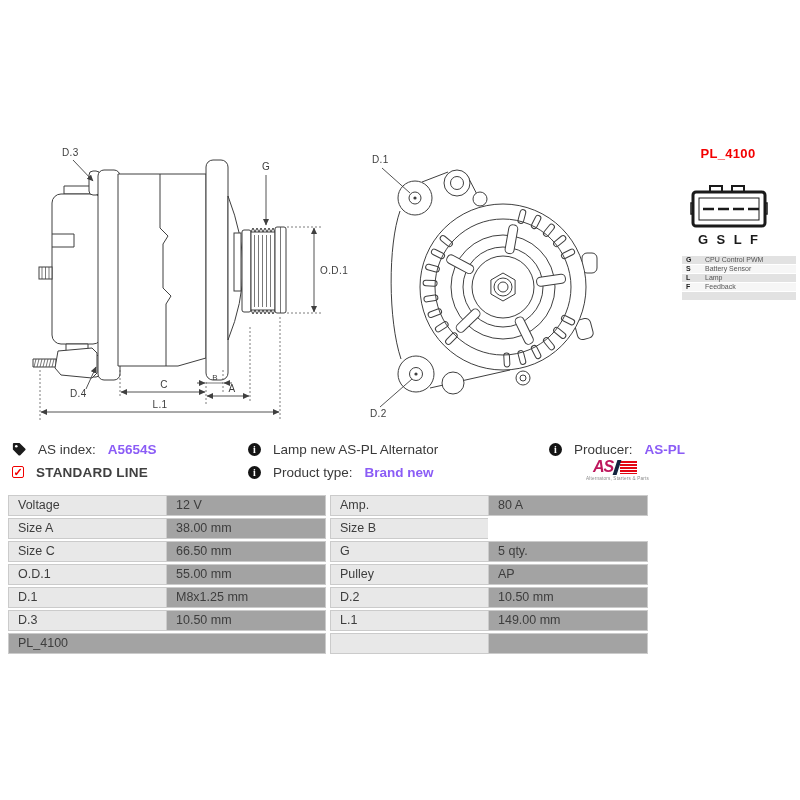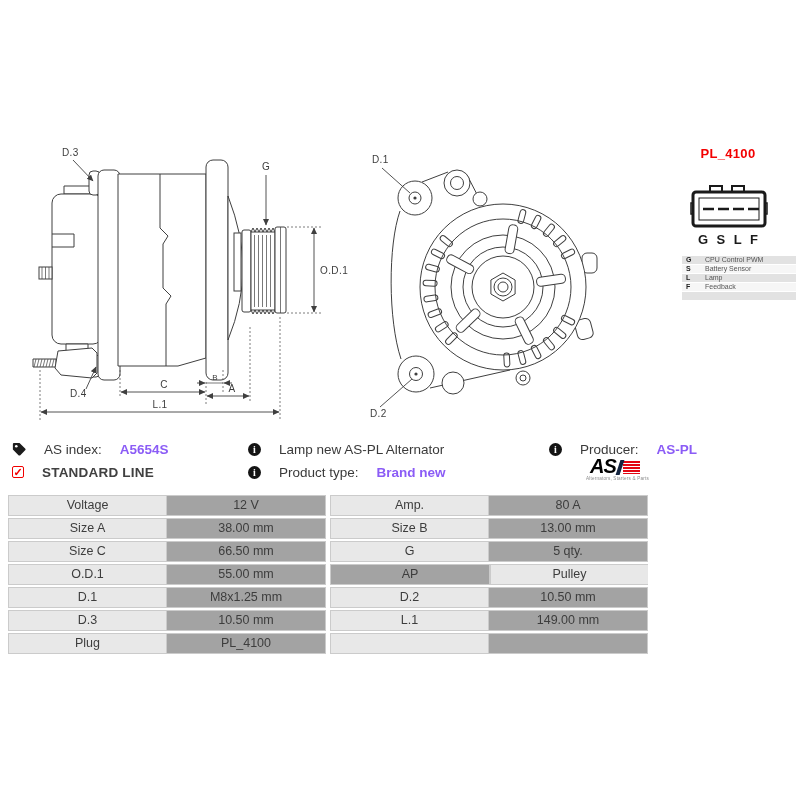--- a/index.html
+++ b/index.html
@@ -26,49 +26,49 @@
                justify-content:space-between;padding:0 8px;box-sizing:border-box;
                font-weight:bold;font-size:13px;color:#1a1a1a;}
   .legend{margin-top:9px;margin-left:4px;width:114px;}
   .lg-row{display:flex;height:8px;line-height:8.5px;font-size:7px;margin-bottom:1px;}
   .lg-row.dark{background:#e2e2e2;}
   .lg-row.light{background:#f6f6f6;}
   .lg-pin{flex:0 0 14px;padding-left:4px;font-weight:bold;color:#222;}
   .lg-desc{flex:1;padding-left:5px;color:#555;}
 
   
-  .info-item{position:absolute;display:flex;align-items:center;gap:18px;
+  .info-item{position:absolute;display:flex;align-items:center;gap:12px;
              font-size:13.5px;color:#3a3a3a;height:18px;}
   .info-item b{color:#8b5cf6;}
   .info-icon{display:inline-flex;align-items:center;justify-content:center;
              width:13px;height:13px;border-radius:50%;background:#141414;color:#fff;
              font-size:10px;font-weight:bold;font-family:"Liberation Serif",serif;}
   .check-icon{display:inline-flex;align-items:center;justify-content:center;
               width:12px;height:12px;border:1.6px solid #f20000;border-radius:2px;
               color:#f20000;font-size:11px;font-weight:bold;box-sizing:border-box;}
   .red-line{color:#404040;font-weight:bold;letter-spacing:.2px;}
 
   
   .aspl-logo{position:absolute;left:586px;top:458px;width:58px;}
   .logo-top{display:flex;align-items:flex-end;justify-content:center;height:17px;}
-  .logo-as{font-style:italic;font-weight:bold;font-size:20px;line-height:17px;
-           color:#000000;letter-spacing:-1px;}
+  .logo-as{font-style:italic;font-weight:bold;font-size:16px;line-height:17px;
+           color:#be185d;letter-spacing:-1px;}
   .logo-slash{width:4px;height:15px;background:#13233f;transform:skewX(-18deg);
               margin:0 1px 0 2px;}
   .logo-stripes{width:17px;height:13px;margin-bottom:1px;
       background:repeating-linear-gradient(to bottom,#e30613 0 1.6px,transparent 1.6px 3.1px);}
   .logo-sub{margin-top:1px;text-align:center;font-size:4.6px;color:#8a8a8a;
             white-space:nowrap;letter-spacing:.2px;}
 
   
   .spec-table{position:absolute;left:8px;top:495px;display:flex;gap:4px;}
   .spec-col{width:318px;}
   .spec-row{display:flex;height:21px;margin-bottom:2px;}
   .cell{box-sizing:border-box;line-height:19px;font-size:12.5px;color:#3d3d3d;
-        text-align:center;padding:0 9px;border:1px solid #cbcbcb;}
+        text-align:left;padding:0 9px;border:1px solid #cbcbcb;}
   .cell.sl{flex:0 0 158px;background:#e8e8e8;border-right:none;}
   .cell.sv{flex:1;background:#a3a3a3;}
 </style>
 </head>
 <body>
 
 <div class="page">
 
   <svg class="side-svg" width="320" height="290" viewBox="0 0 320 290">
     <defs>
@@ -307,40 +307,38 @@
       </div>
       <div class="spec-row">
         <div class="cell sl">D.1</div>
         <div class="cell sv">M8x1.25 mm</div>
       </div>
       <div class="spec-row">
         <div class="cell sl">D.3</div>
         <div class="cell sv">10.50 mm</div>
       </div>
       <div class="spec-row">
-        <div class="cell sl">Plug</div>
         <div class="cell sv">PL_4100</div>
       </div>
     </div>
     <div class="spec-col">
       <div class="spec-row">
         <div class="cell sl">Amp.</div>
         <div class="cell sv">80 A</div>
       </div>
       <div class="spec-row">
         <div class="cell sl">Size B</div>
-        <div class="cell sv">13.00 mm</div>
       </div>
       <div class="spec-row">
         <div class="cell sl">G</div>
         <div class="cell sv">5 qty.</div>
       </div>
       <div class="spec-row">
+        <div class="cell sl">Pulley</div>
         <div class="cell sv">AP</div>
-        <div class="cell sl">Pulley</div>
       </div>
       <div class="spec-row">
         <div class="cell sl">D.2</div>
         <div class="cell sv">10.50 mm</div>
       </div>
       <div class="spec-row">
         <div class="cell sl">L.1</div>
         <div class="cell sv">149.00 mm</div>
       </div>
       <div class="spec-row">

